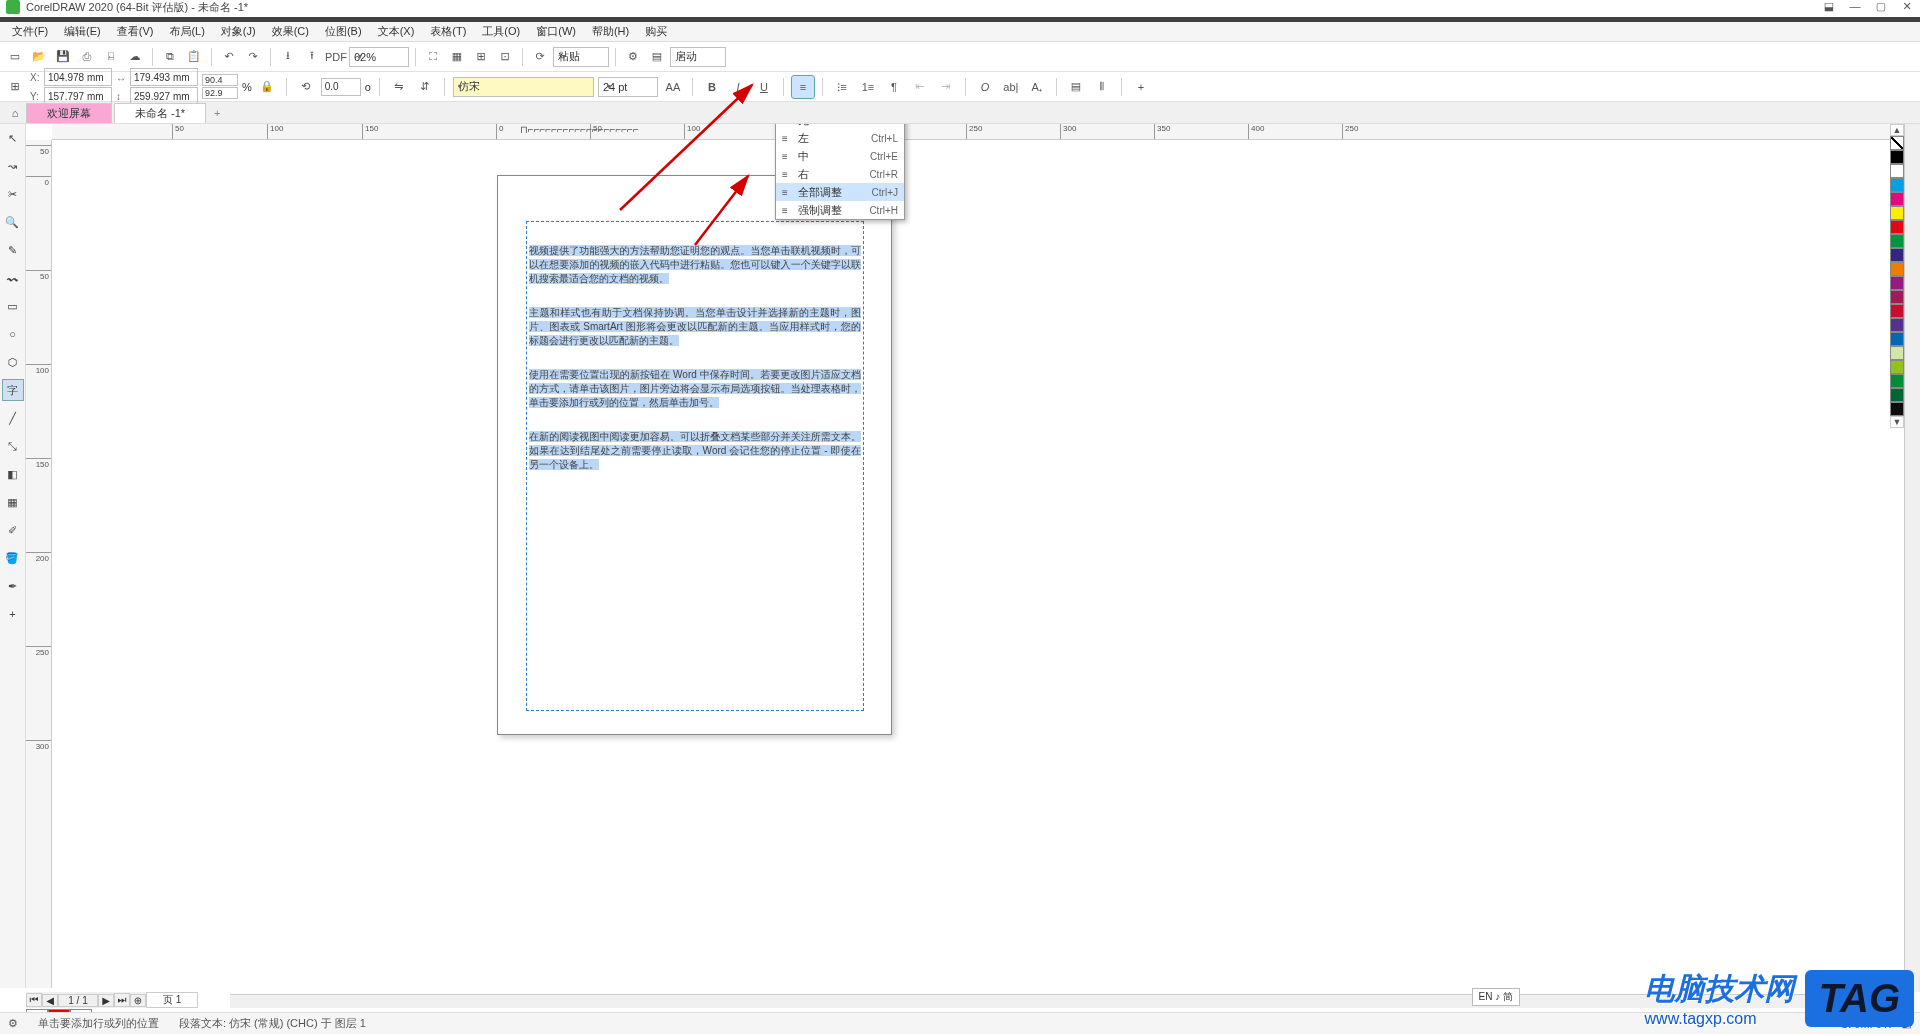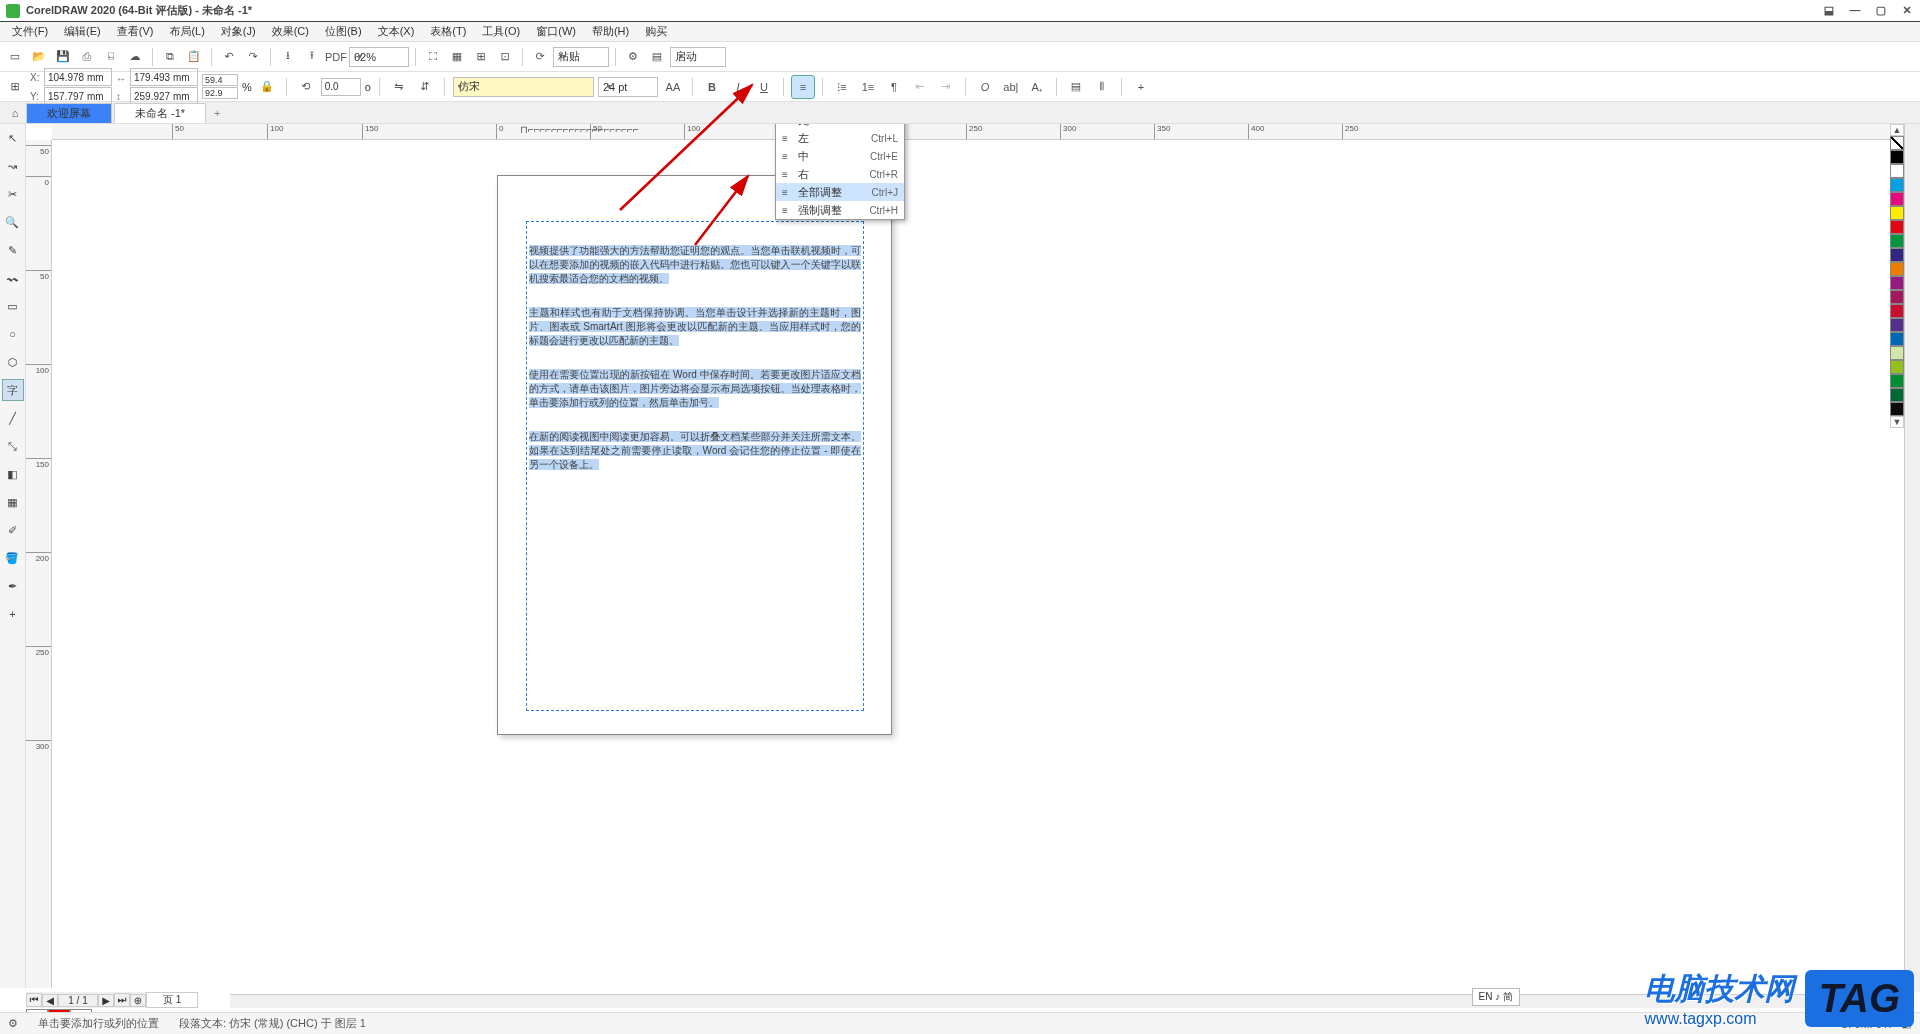--- a/index.html
+++ b/index.html
@@ -1,19 +1,19 @@
 <!DOCTYPE html>
 <html><head>
 <meta charset="utf-8">
 <style>
 * { margin: 0; padding: 0; box-sizing: border-box; font-family: "Microsoft YaHei", sans-serif; }
 body { background: #fff; font-size: 11px; color: #333; overflow: hidden; width: 1920px; height: 1034px; position: relative; }
 
 
-.titlebar { height: 22px; background: #fff; display: flex; align-items: center; padding: 0 6px; border-bottom: 1px solid #404040; font-weight: bold; }
+.titlebar { height: 22px; background: #fff; display: flex; align-items: flex-start; padding: 0 6px; border-bottom: 5px solid #404040; }
 .titlebar .logo { width: 14px; height: 14px; background: #3cb043; border-radius: 2px; margin-right: 6px; }
 .titlebar .title { flex: 1; font-size: 11px; color: #444; }
 .titlebar .winbtns { display: flex; gap: 12px; }
 .titlebar .winbtns span { width: 14px; text-align: center; color: #555; }
 
 
 .menubar { height: 20px; background: #f5f5f5; display: flex; align-items: center; padding: 0 4px; border-bottom: 1px solid #ddd; }
 .menubar .item { padding: 0 8px; font-size: 11px; color: #333; cursor: pointer; }
 
 
@@ -27,21 +27,21 @@
 .propbar { height: 30px; background: #fff; display: flex; align-items: center; padding: 0 4px; border-bottom: 1px solid #e0e0e0; gap: 4px; }
 .coord-group { display: flex; align-items: center; gap: 2px; }
 .coord-group .lbl { font-size: 10px; color: #666; width: 12px; }
 .coord-group .val { width: 68px; height: 18px; border: 1px solid #c0c0c0; font-size: 10px; padding: 0 3px; display: flex; align-items: center; }
 .coord-stack { display: flex; flex-direction: column; gap: 1px; }
 .pct { width: 36px; height: 12px; border: 1px solid #c0c0c0; font-size: 9px; padding: 0 2px; display: flex; align-items: center; }
 
 
 .tabbar { height: 22px; background: #f0f0f0; display: flex; align-items: center; padding: 0 6px; border-bottom: 1px solid #ddd; gap: 2px; }
 .tabbar .home { width: 18px; text-align: center; color: #555; }
-.tabbar .tab { padding: 2px 20px; font-size: 11px; background: #3b82f6; border: 1px solid #ccc; border-bottom: none; }
+.tabbar .tab { padding: 2px 20px; font-size: 11px; background: #f9a8d4; border: 1px solid #ccc; border-bottom: none; }
 .tabbar .tab.active { background: #fff; }
 .tabbar .addtab { width: 18px; text-align: center; color: #888; }
 
 
 .main { display: flex; height: calc(100% - 170px); }
 .toolbox { width: 26px; background: #f5f5f5; border-right: 1px solid #ddd; display: flex; flex-direction: column; align-items: center; padding: 4px 0; gap: 8px; }
 .toolbox .tool { width: 20px; height: 20px; display: flex; align-items: center; justify-content: center; color: #444; cursor: pointer; }
 .toolbox .tool.active { background: #d0e0f0; outline: 1px solid #7aa; }
 
 .canvas-wrap { flex: 1; position: relative; background: #fff; overflow: hidden; }
@@ -191,21 +191,21 @@
     <div class="coord-group">
         <span class="lbl">↔</span>
         <div class="val">179.493 mm</div>
       </div>
     <div class="coord-group">
         <span class="lbl">↕</span>
         <div class="val">259.927 mm</div>
       </div>
   </div>
   <div class="coord-stack">
-    <div class="pct">59.4</div>
+    <div class="pct">90.4</div>
     <div class="pct">92.9</div>
   </div>
   <span>%</span>
   <div class="tbtn">🔒</div>
   <div class="tsep"></div>
   <div class="tbtn">⟲</div>
   <div class="val" style="width:40px;height:18px;border:1px solid #c0c0c0;font-size:10px;padding:0 3px;display:flex;align-items:center">0.0</div>
   <span>o</span>
   <div class="tsep"></div>
   <div class="tbtn">⇋</div>

